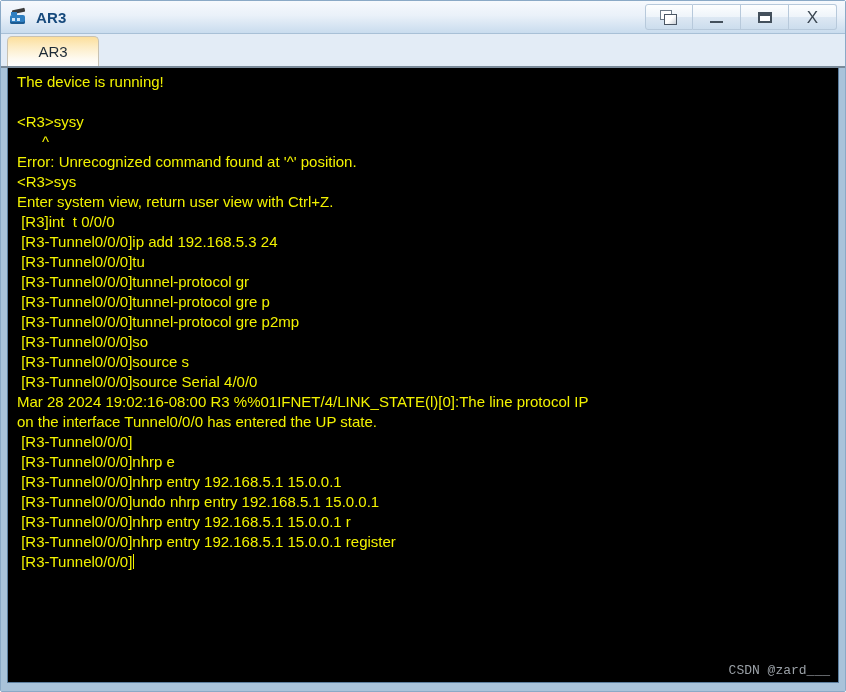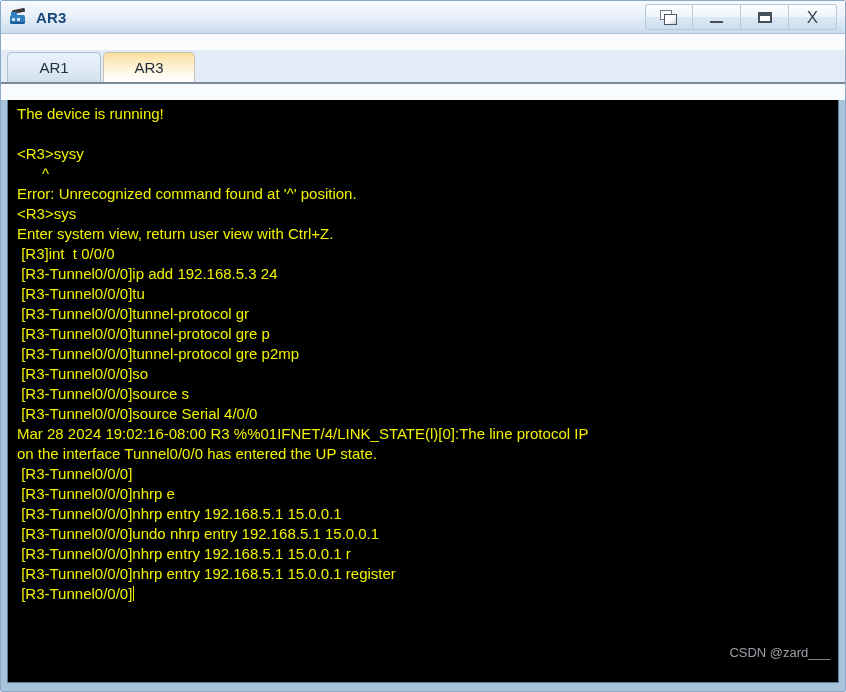--- a/index.html
+++ b/index.html
@@ -19,21 +19,20 @@
     position: absolute;
     left: 0; top: 0;
     width: 846px;
     height: 692px;
     box-sizing: border-box;
     background: linear-gradient(180deg, #fdfeff 0%, #eef4fb 40%, #cfe0f0 100%);
     border: 1px solid #8aa9c6;
     border-radius: 2px;
     display: flex;
     flex-direction: column;
-    gap: 16px;
   }
 
   
   .titlebar {
     position: relative;
     height: 33px;
     flex: 0 0 33px;
     background: linear-gradient(180deg, #f6f9fd 0%, #eaf1f9 45%, #c9dcee 100%);
     display: flex;
     align-items: center;
@@ -219,22 +218,22 @@
     display: inline-block;
     width: 1px;
     height: 15px;
     background: #f2f200;
     vertical-align: -2px;
     margin-left: 1px;
   }
   .watermark {
     position: absolute;
     right: 8px;
-    bottom: 22px;
-    font-family: Liberation Sans, sans-serif;
+    bottom: 4px;
+    font-family: Liberation Mono, monospace;
     font-size: 13px;
     color: #9aa0a6;
     white-space: pre;
   }
 </style>
 </head>
 <body>
 
 <div class="window">
 
@@ -261,23 +260,20 @@
       <div class="win-btn">
         <span class="ic-max"></span>
       </div>
       <div class="win-btn">
         <span class="ic-close">X</span>
       </div>
     </div>
   </div>
 
   <div class="tabstrip">
-    <div class="tab">
-      <span>AR1</span>
-    </div>
     <div class="tab active">
       <span>AR3</span>
     </div>
   </div>
 
   <div class="term-wrap">
     <div class="terminal">
       <div class="term-lines" id="term-lines"><div class="ln">The device is running!</div><div class="ln"></div><div class="ln">&lt;R3&gt;sysy</div><div class="ln">      ^</div><div class="ln">Error: Unrecognized command found at '^' position.</div><div class="ln">&lt;R3&gt;sys</div><div class="ln">Enter system view, return user view with Ctrl+Z.</div><div class="ln"> [R3]int  t 0/0/0</div><div class="ln"> [R3-Tunnel0/0/0]ip add 192.168.5.3 24</div><div class="ln"> [R3-Tunnel0/0/0]tu</div><div class="ln"> [R3-Tunnel0/0/0]tunnel-protocol gr</div><div class="ln"> [R3-Tunnel0/0/0]tunnel-protocol gre p</div><div class="ln"> [R3-Tunnel0/0/0]tunnel-protocol gre p2mp</div><div class="ln"> [R3-Tunnel0/0/0]so</div><div class="ln"> [R3-Tunnel0/0/0]source s</div><div class="ln"> [R3-Tunnel0/0/0]source Serial 4/0/0</div><div class="ln">Mar 28 2024 19:02:16-08:00 R3 %%01IFNET/4/LINK_STATE(l)[0]:The line protocol IP</div><div class="ln">on the interface Tunnel0/0/0 has entered the UP state.</div><div class="ln"> [R3-Tunnel0/0/0]</div><div class="ln"> [R3-Tunnel0/0/0]nhrp e</div><div class="ln"> [R3-Tunnel0/0/0]nhrp entry 192.168.5.1 15.0.0.1</div><div class="ln"> [R3-Tunnel0/0/0]undo nhrp entry 192.168.5.1 15.0.0.1</div><div class="ln"> [R3-Tunnel0/0/0]nhrp entry 192.168.5.1 15.0.0.1 r</div><div class="ln"> [R3-Tunnel0/0/0]nhrp entry 192.168.5.1 15.0.0.1 register</div><div class="ln"><span> [R3-Tunnel0/0/0]</span><span class="cursor"></span></div></div>
       <div class="watermark">CSDN @zard___</div>
     </div>

